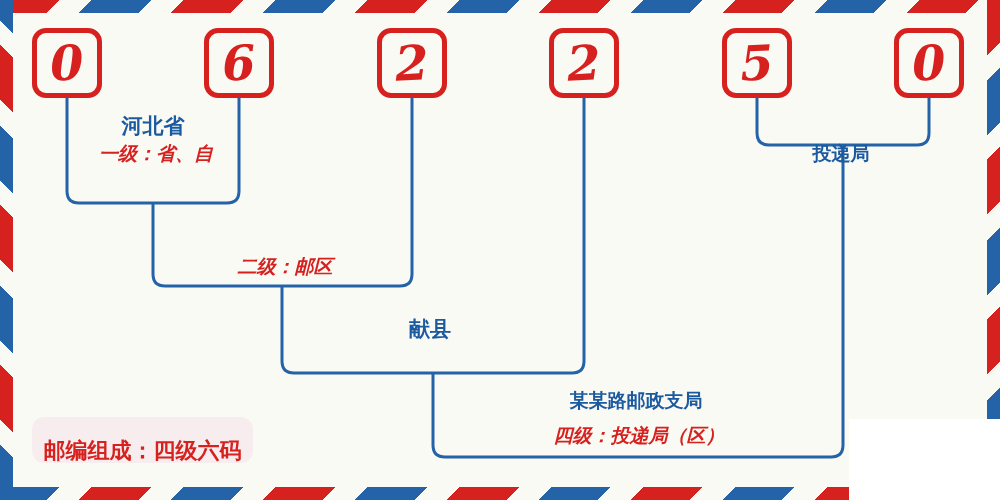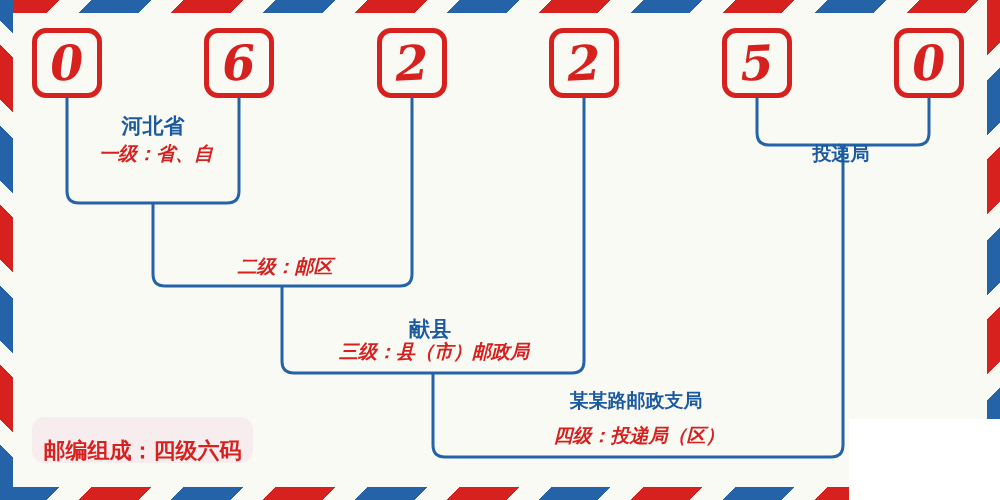--- a/index.html
+++ b/index.html
@@ -135,21 +135,20 @@
   </div>
 
   <div class="lbl blue" style="left:153px;top:112px;">河北省</div>
   <div class="lbl red multiline" style="left:156px;top:142px;">
     <div>一级：省、自</div>
   </div>
 
   <div class="lbl red" style="left:285px;top:254px;">二级：邮区</div>
 
   <div class="lbl blue" style="left:430px;top:309px;margin-top:6px;">献县</div>
-  <div class="lbl red" style="left:434px;top:339px;">三级：县（市）邮政局</div>
 
   <div class="lbl red" style="left:639px;top:423px;">四级：投递局（区）</div>
   <div class="lbl blue small" style="left:636px;top:388px;">某某路邮政支局</div>
 
   <div class="lbl blue small" style="left:841px;top:106px;margin-top:35px;">投递局</div>
 
   <div class="badge">
     <span>邮编组成：四级六码</span>
   </div>
 

